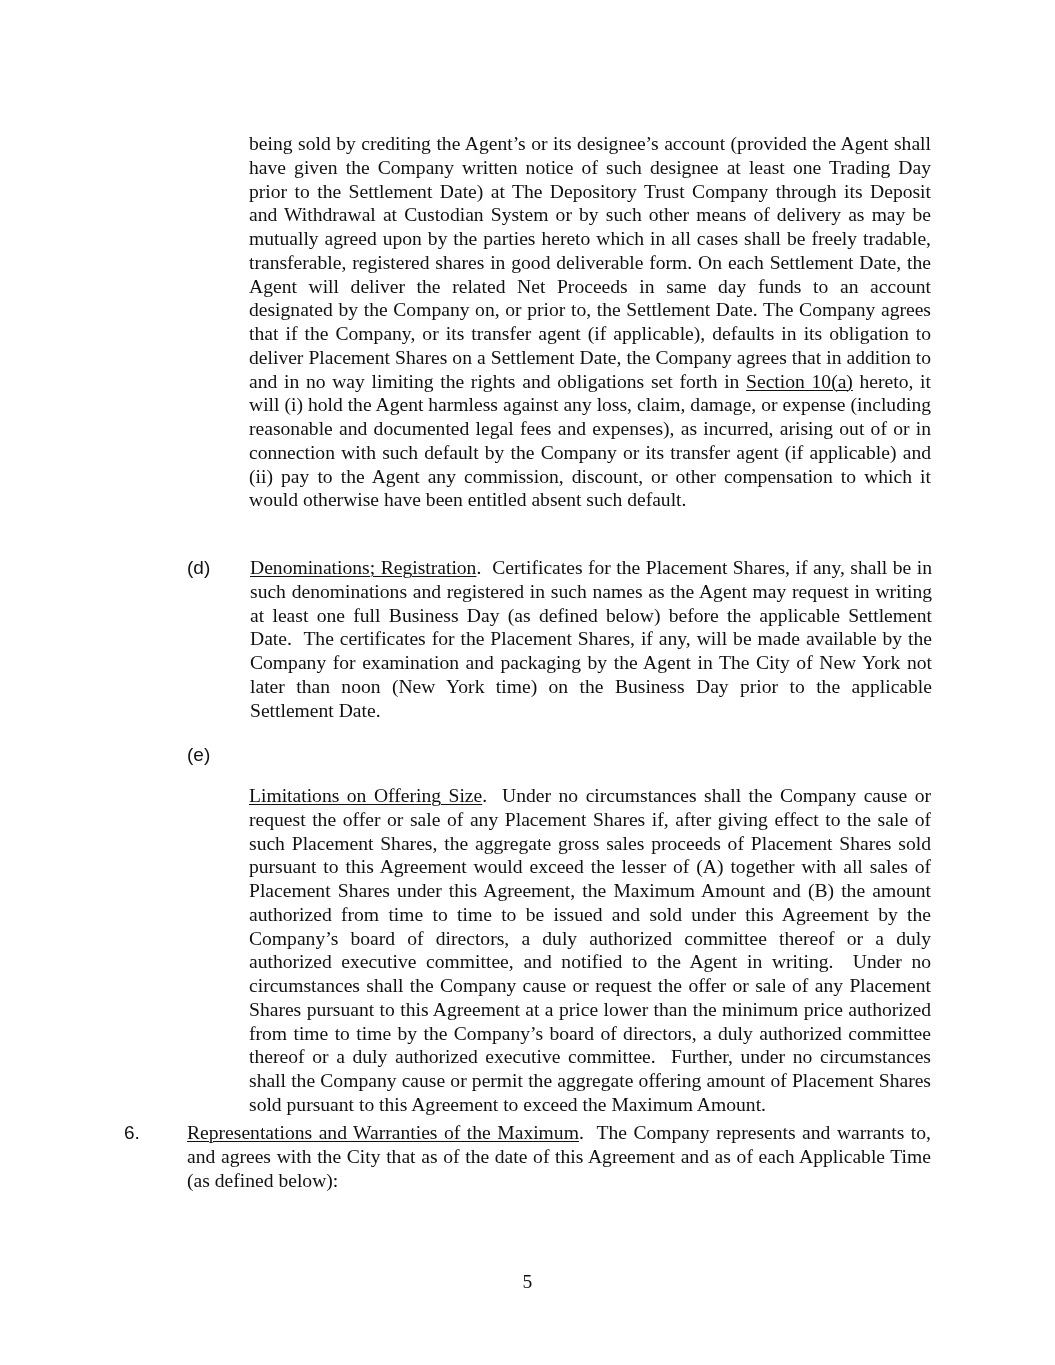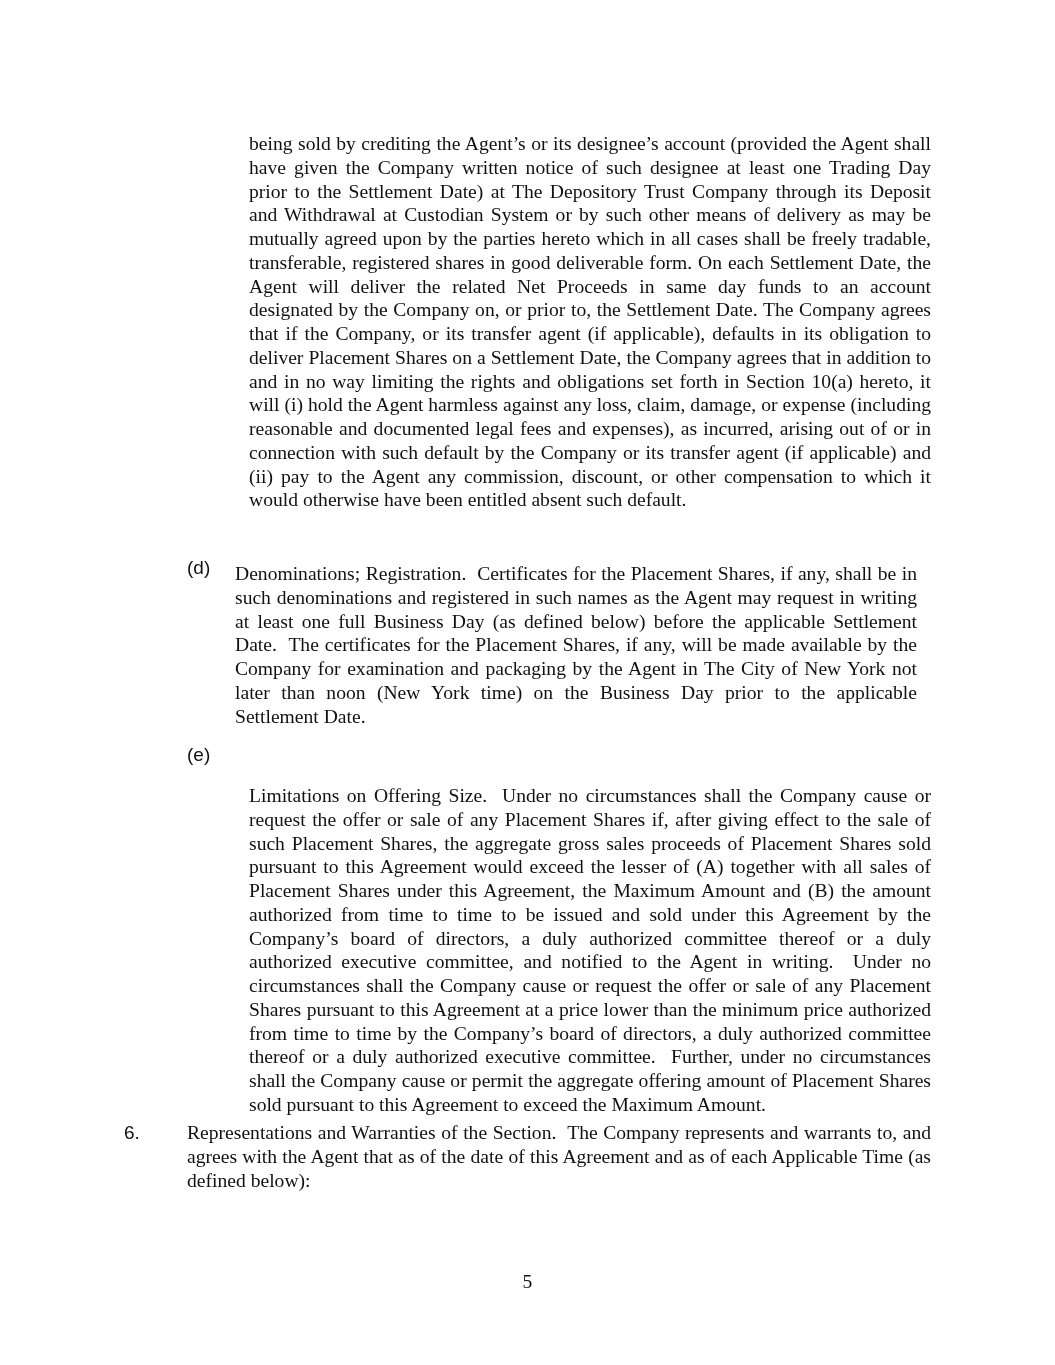--- a/index.html
+++ b/index.html
@@ -28,24 +28,23 @@
       position: absolute;
       text-align: justify;
       margin: 0;
     }
     .cont {
       left: 249px;
       top: 132px;
       width: 682px;
     }
     .sub-d {
-      left: 235px;
+      left: 250px;
       top: 556px;
       width: 682px;
-      margin-top: 6px;
     }
     .sub-e {
       left: 249px;
       top: 784px;
       width: 682px;
     }
     .sec6 {
       left: 187px;
       top: 1121px;
       width: 744px;
@@ -53,20 +52,21 @@
     .label {
       position: absolute;
       font-family: "Liberation Sans", sans-serif;
       font-size: 19px;
       line-height: 23.75px;
     }
     .label-d { left: 187px; top: 556px; }
     .label-e { left: 187px; top: 743px; }
     .label-6 { left: 124px; top: 1121px; }
     .u {
+      text-decoration: underline;
       text-underline-offset: 2px;
       text-decoration-thickness: 1px;
     }
     .page-number {
       position: absolute;
       left: 0;
       width: 1055px;
       top: 1270px;
       text-align: center;
       font-family: "Liberation Serif", serif;
@@ -80,17 +80,17 @@
 
   <p class="para cont"><span>being sold by crediting the Agent’s or its designee’s account (provided the Agent shall have given the Company written notice of such designee at least one Trading Day prior to the Settlement Date) at The Depository Trust Company through its Deposit and Withdrawal at Custodian System or by such other means of delivery as may be mutually agreed upon by the parties hereto which in all cases shall be freely tradable, transferable, registered shares in good deliverable form.  On each Settlement Date, the Agent will deliver the related Net Proceeds in same day funds to an account designated by the Company on, or prior to, the Settlement Date.  The Company agrees that if the Company, or its transfer agent (if applicable), defaults in its obligation to deliver Placement Shares on a Settlement Date, the Company agrees that in addition to and in no way limiting the rights and obligations set forth in </span><span class="u">Section 10(a)</span><span> hereto, it will (i) hold the Agent harmless against any loss, claim, damage, or expense (including reasonable and documented legal fees and expenses), as incurred, arising out of or in connection with such default by the Company or its transfer agent (if applicable) and (ii) pay to the Agent any commission, discount, or other compensation to which it would otherwise have been entitled absent such default.</span></p>
 
   <span class="label label-d">(d)</span>
   <p class="para sub-d"><span class="u">Denominations; Registration</span><span>.</span><span style="white-space: pre-wrap;">  Certificates for the Placement Shares, if any, shall be in such denominations and registered in such names as the Agent may request in writing at least one full Business Day (as defined below) before the applicable Settlement Date.  The certificates for the Placement Shares, if any, will be made available by the Company for examination and packaging by the Agent in The City of New York not later than noon (New York time) on the Business Day prior to the applicable Settlement Date.</span></p>
 
   <span class="label label-e">(e)</span>
   <p class="para sub-e"><span class="u">Limitations on Offering Size</span><span>.</span><span style="white-space: pre-wrap;">  Under no circumstances shall the Company cause or request the offer or sale of any Placement Shares if, after giving effect to the sale of such Placement Shares, the aggregate gross sales proceeds of Placement Shares sold pursuant to this Agreement would exceed the lesser of (A) together with all sales of Placement Shares under this Agreement, the Maximum Amount and (B) the amount authorized from time to time to be issued and sold under this Agreement by the Company’s board of directors, a duly authorized committee thereof or a duly authorized executive committee, and notified to the Agent in writing.  Under no circumstances shall the Company cause or request the offer or sale of any Placement Shares pursuant to this Agreement at a price lower than the minimum price authorized from time to time by the Company’s board of directors, a duly authorized committee thereof or a duly authorized executive committee.  Further, under no circumstances shall the Company cause or permit the aggregate offering amount of Placement Shares sold pursuant to this Agreement to exceed the Maximum Amount.</span></p>
 
   <span class="label label-6">6.</span>
-  <p class="para sec6"><span class="u">Representations and Warranties of the Section</span><span>.</span><span style="white-space: pre-wrap;">  The Company represents and warrants to, and agrees with the Agent that as of the date of this Agreement and as of each Applicable Time (as defined below):</span></p>
+  <p class="para sec6"><span class="u">Representations and Warranties of the Maximum</span><span>.</span><span style="white-space: pre-wrap;">  The Company represents and warrants to, and agrees with the City that as of the date of this Agreement and as of each Applicable Time (as defined below):</span></p>
 
   <div class="page-number">5</div>
 
 </div>
 
 </body></html>

